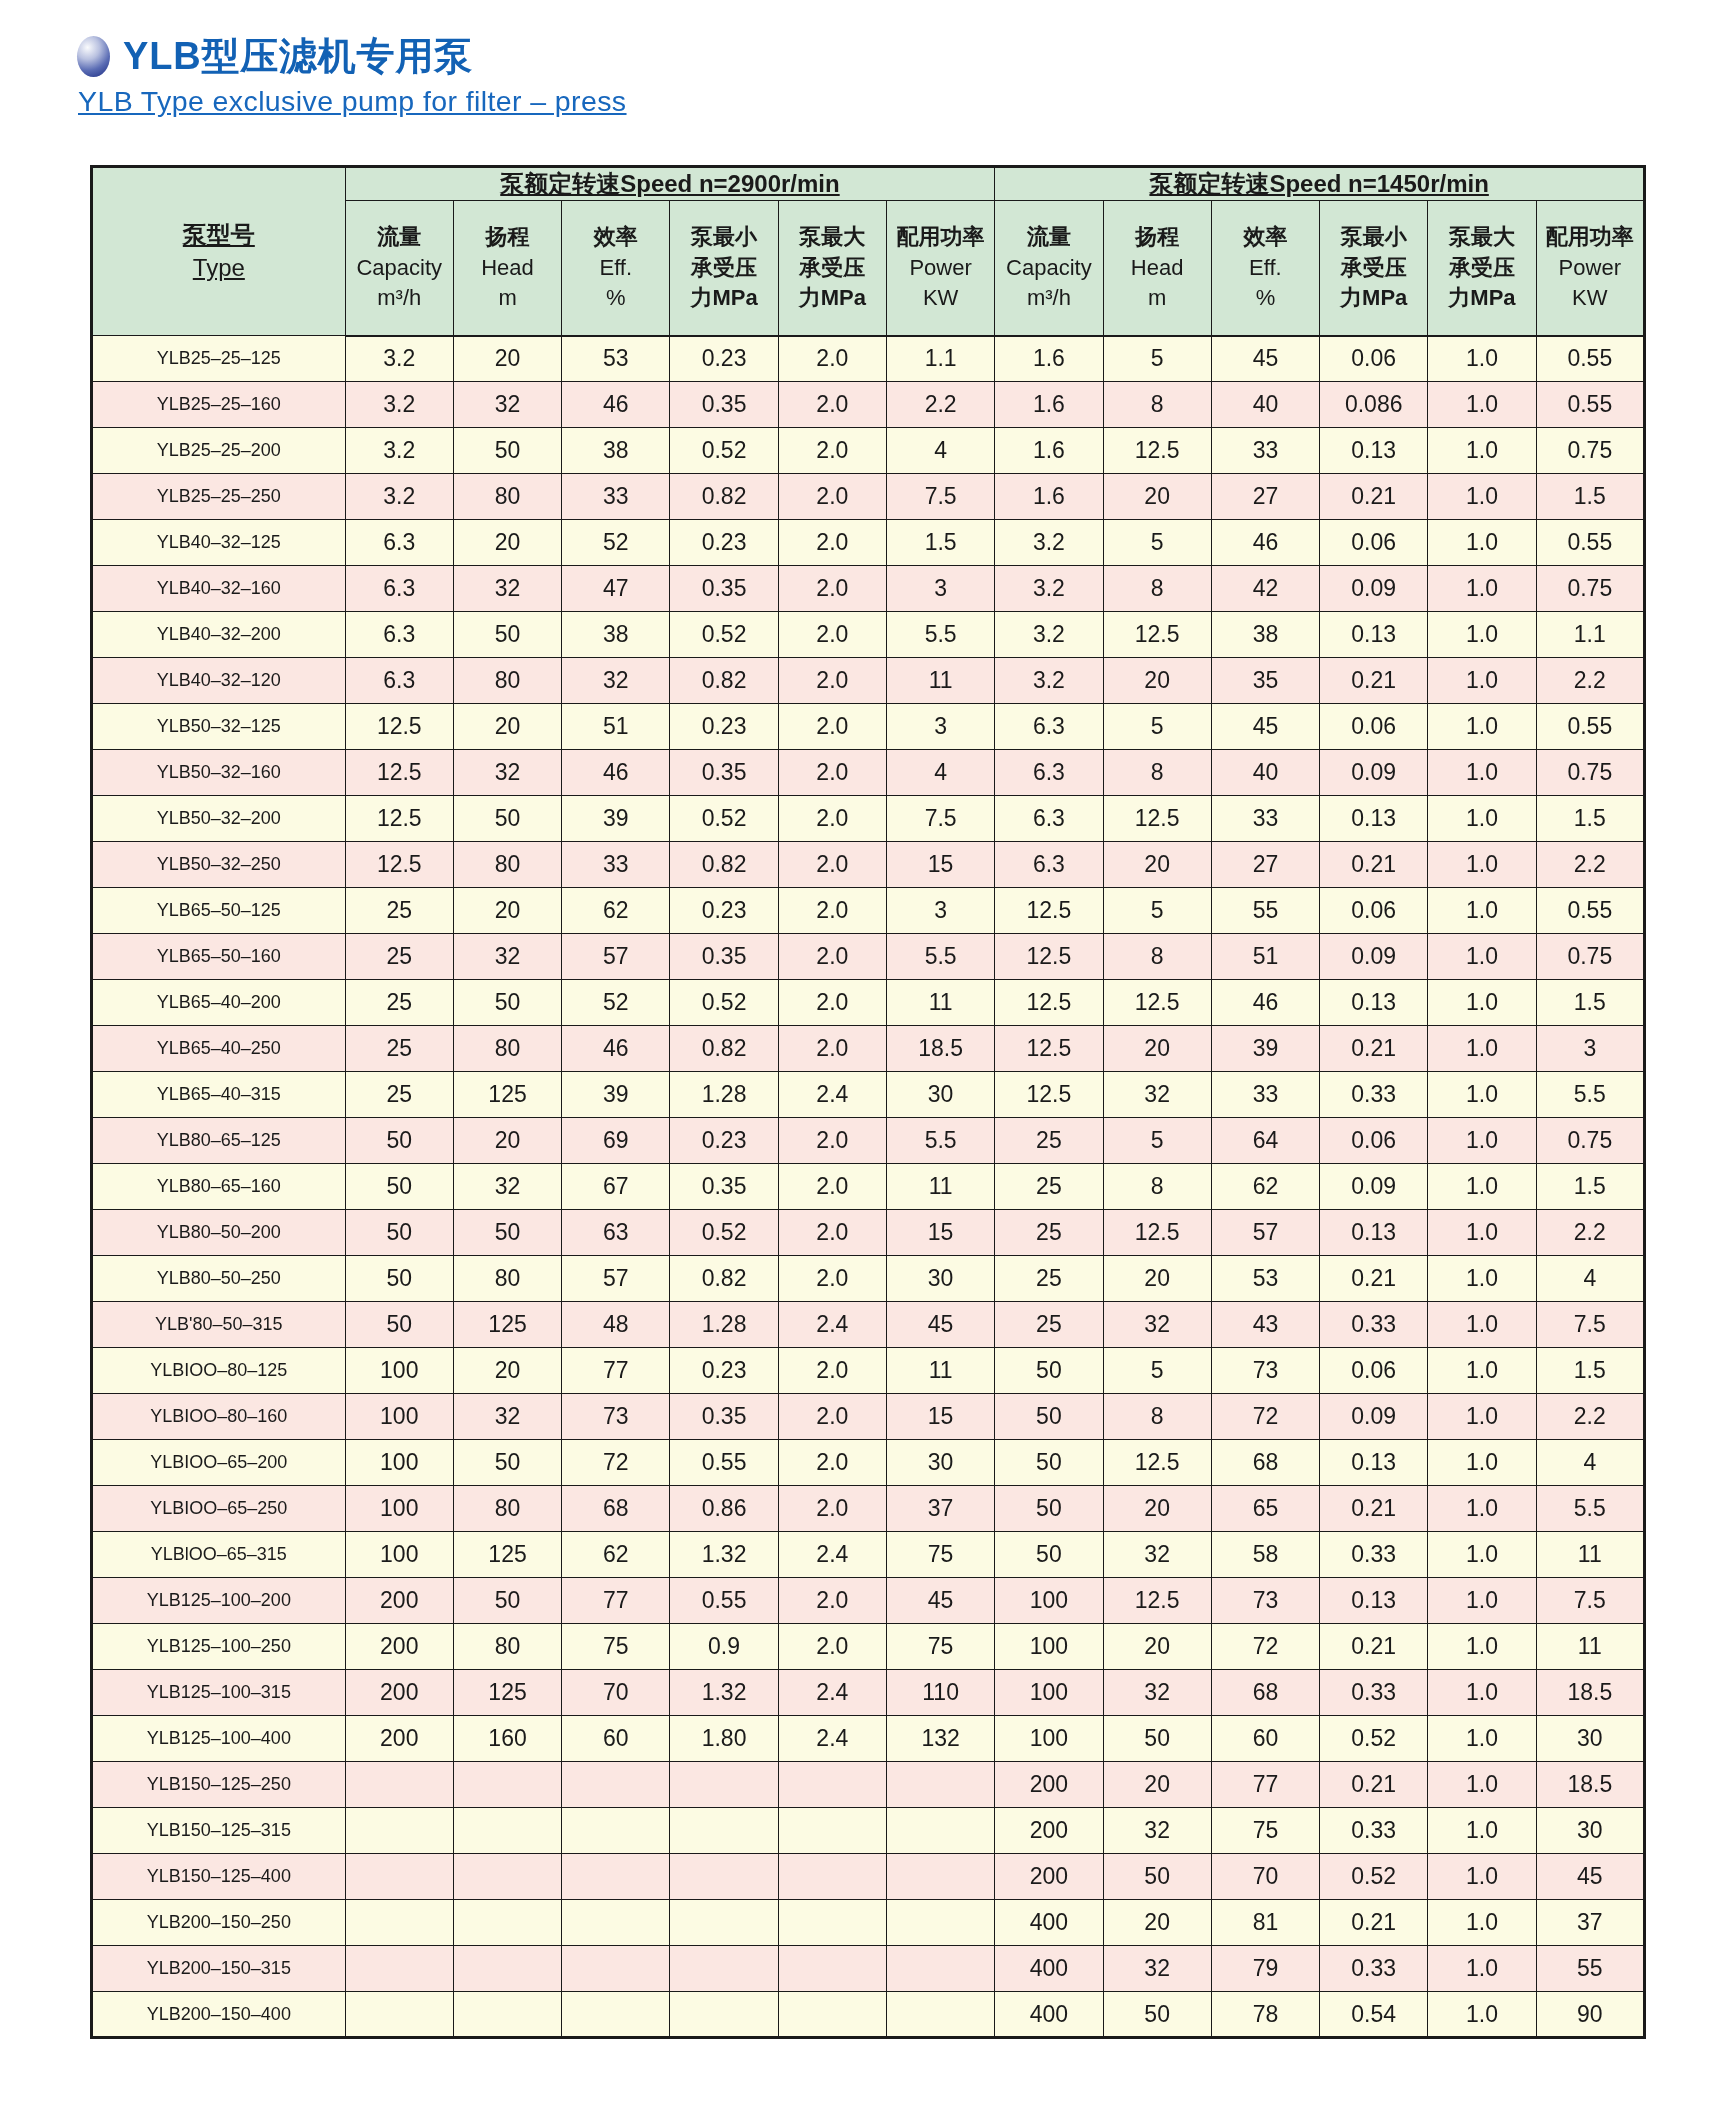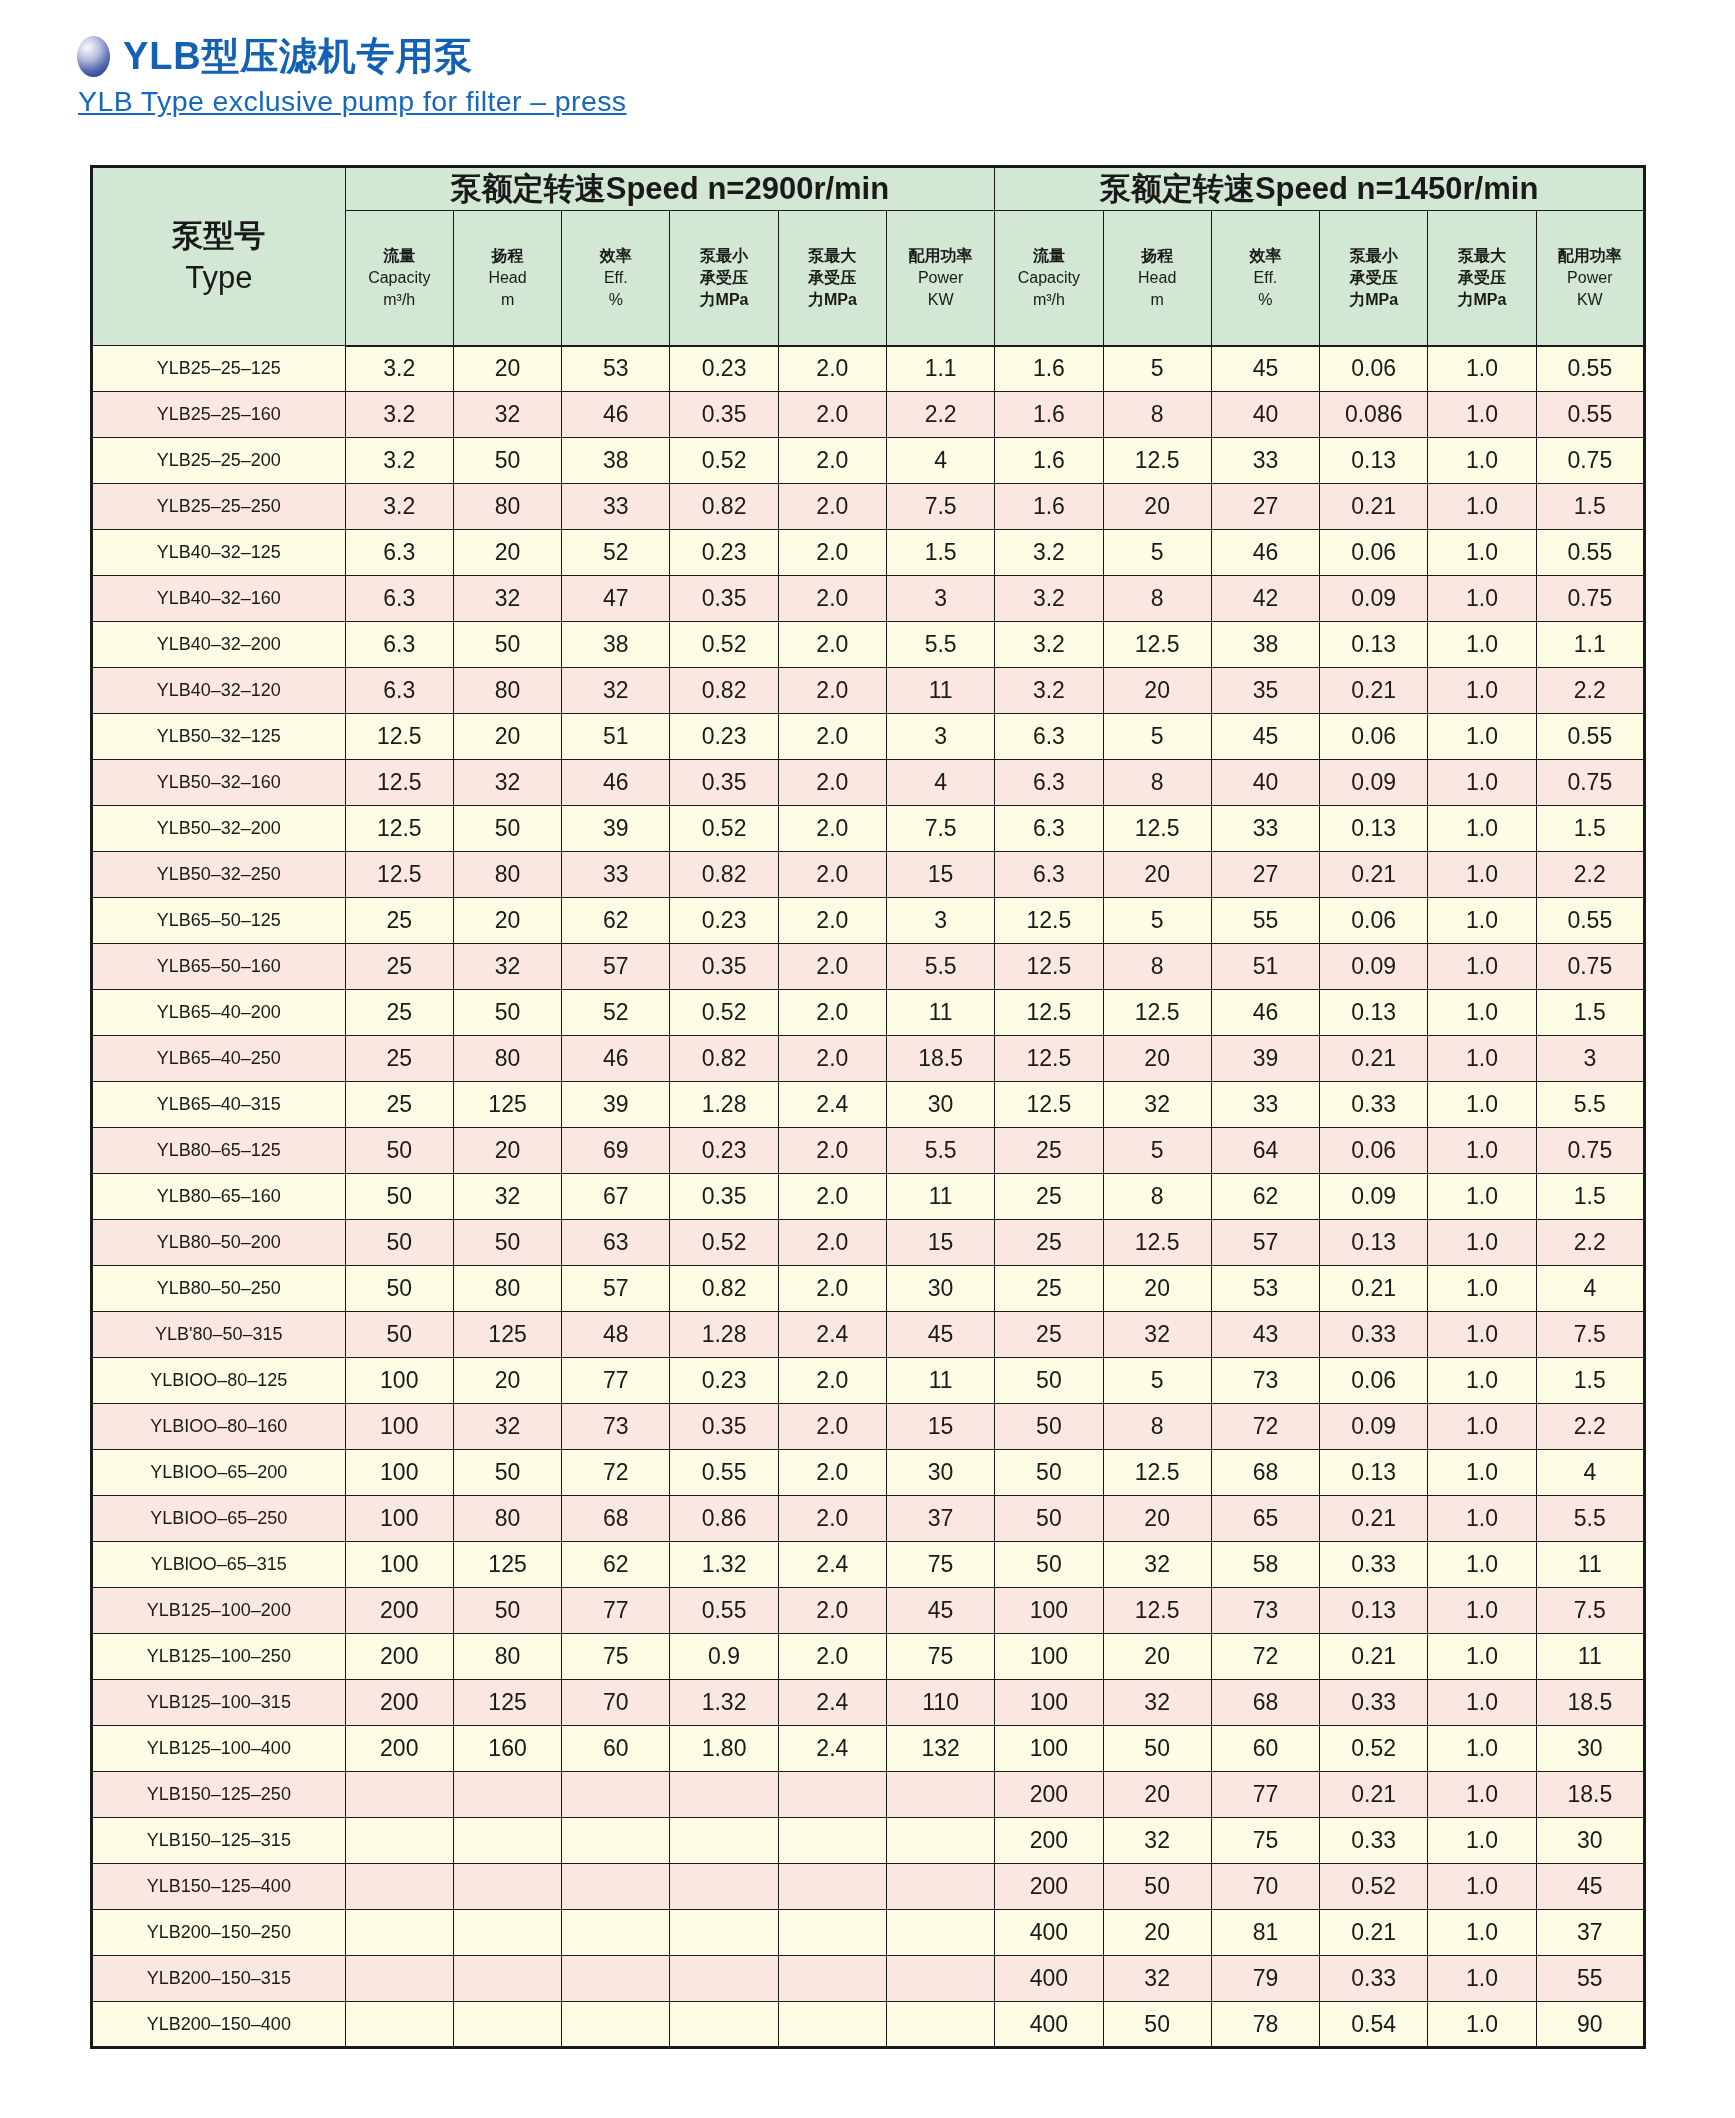--- a/index.html
+++ b/index.html
@@ -61,32 +61,33 @@
     text-align:center;vertical-align:middle;
     padding:0;
     overflow:hidden;
   }
   thead th{
     background:var(--header-bg);
     font-weight:bold;
   }
   tr.group-row th{
     height:30px;
-    font-size:31px;
+    font-size:24px;
+    text-decoration:underline;
   }
   th.type-head{
     font-size:24.4px;
     line-height:1.35;
   }
   tr.subhead-row th{
     height:135px;
     border-bottom:2.4px solid var(--border);
   }
   tr.subhead-row th div{
-    font-size:16px;
+    font-size:22px;
     line-height:1.38;
     font-weight:bold;
   }
   th.type-head div.en,
   tr.subhead-row th div.latin{
     font-weight:normal;
   }
   tbody tr{height:46px;}
   tbody td{font-size:23px;}
   td.type-cell{font-size:18px;}

